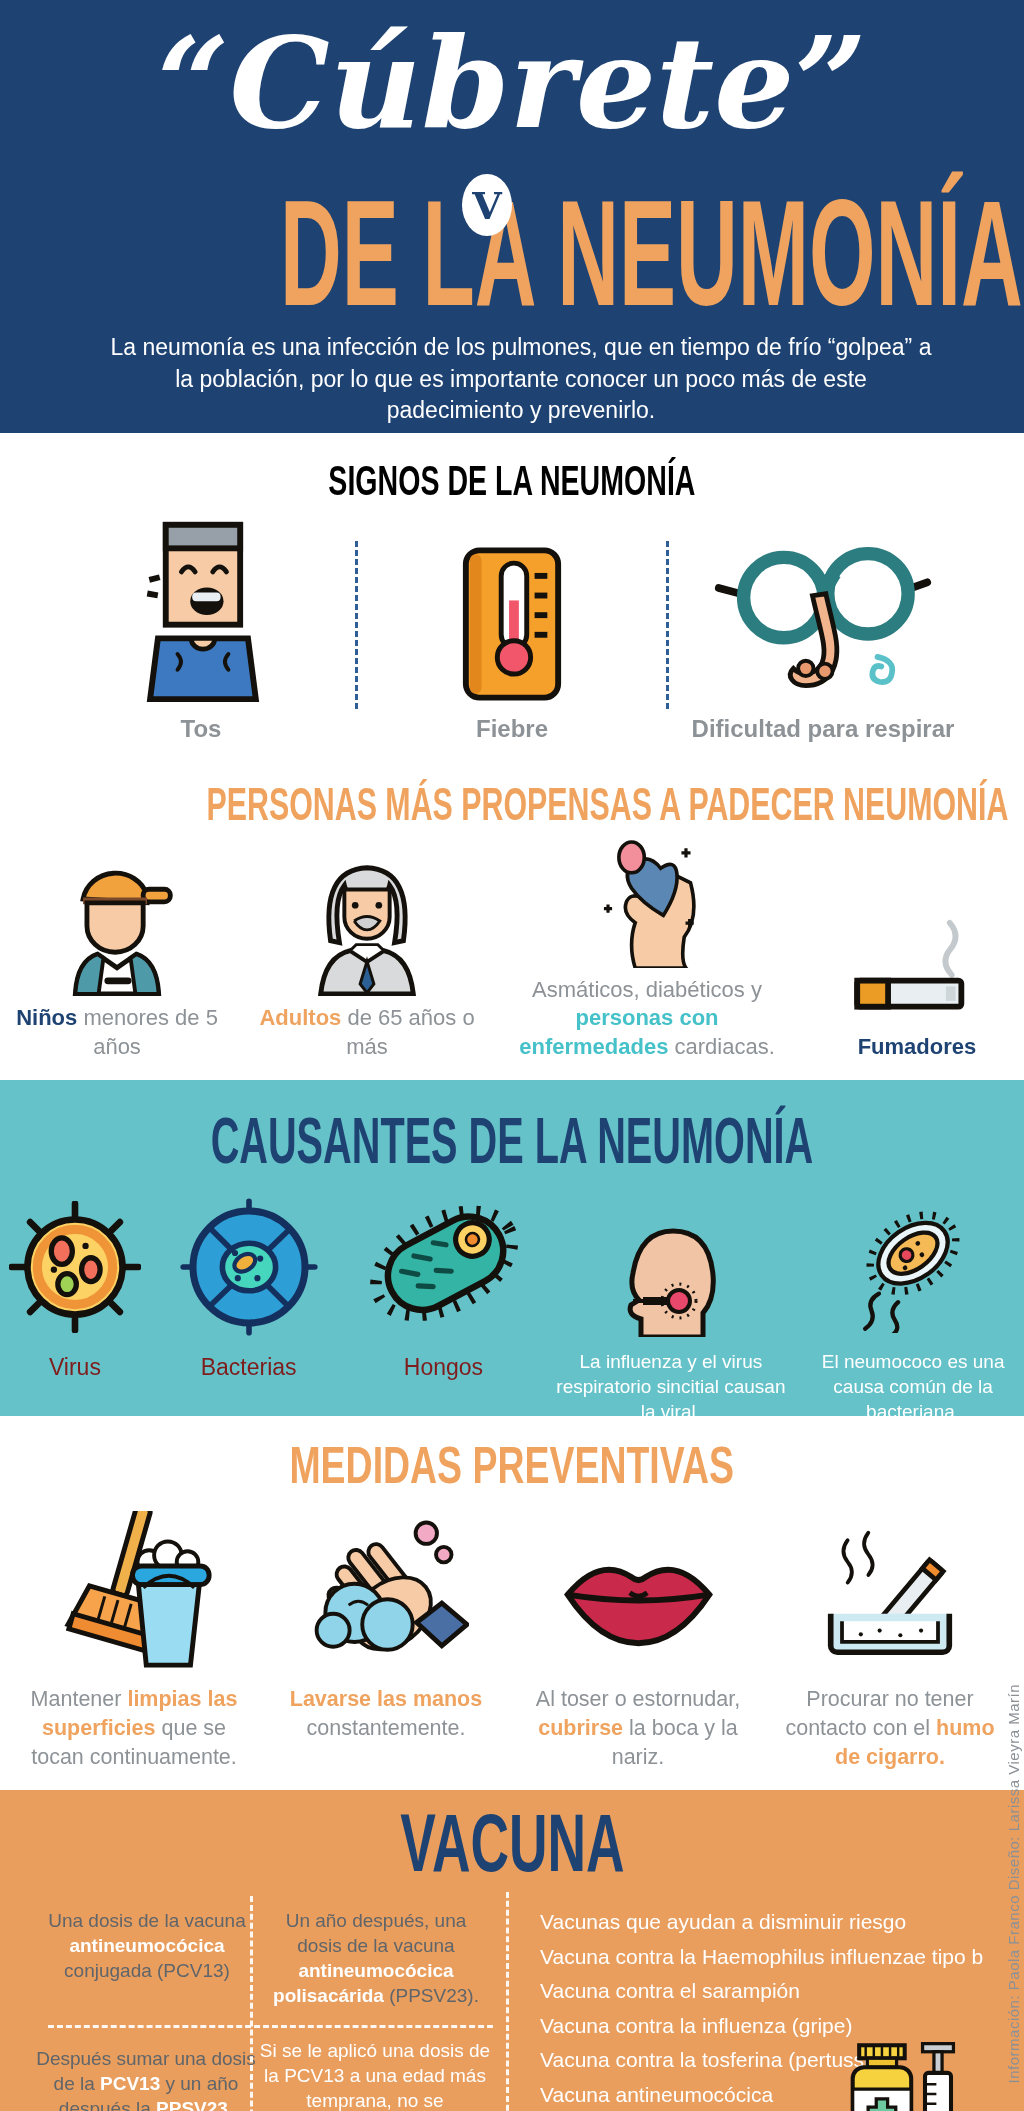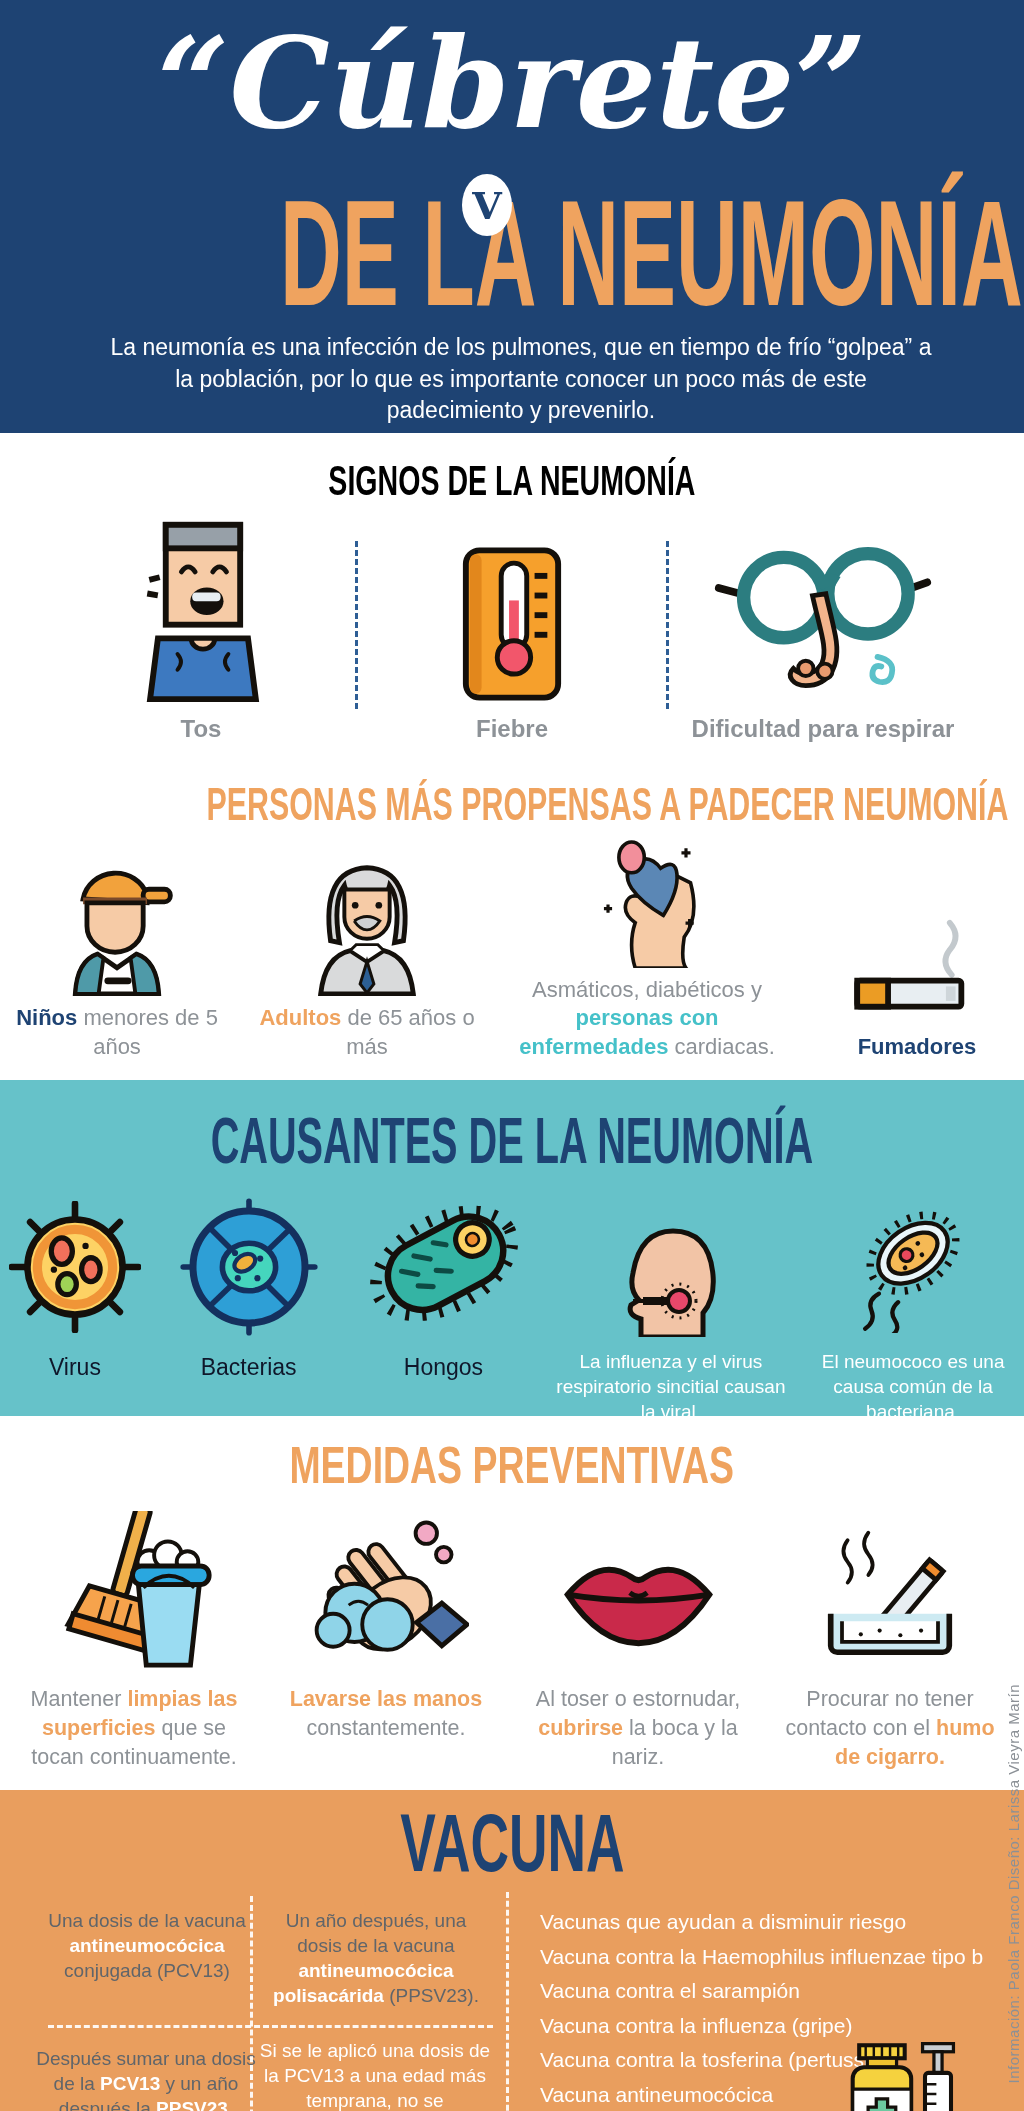--- a/index.html
+++ b/index.html
@@ -32,21 +32,21 @@
   .sec-risk{height:266px;}
   .sec-risk .sec-h{padding-top:10px;font-size:46px;color:#efa35f;}
   .risk-row{display:flex;justify-content:center;align-items:flex-end;gap:16px;margin-top:4px;}
   .risk-col{display:flex;flex-direction:column;align-items:center;justify-content:space-between;}
   .risk-text{font-size:22px;text-align:center;line-height:1.28;margin-top:8px;}
   .sec-causes{height:336px;background:#66c2c9;margin-top:44px;}
   .sec-causes .sec-h{padding-top:28px;font-size:64px;color:#1e4373;}
   .causes-row{display:flex;justify-content:center;align-items:flex-start;gap:14px;margin-top:14px;}
   .c-col{display:flex;flex-direction:column;align-items:center;}
   .icon-slot{height:155px;display:flex;align-items:center;justify-content:center;}
-  .c-label{color:#0f172a;font-size:23px;margin-top:10px;}
+  .c-label{color:#7f1d1d;font-size:23px;margin-top:10px;}
   .c-note{color:#fff;font-size:19px;text-align:center;line-height:1.3;margin-top:6px;}
   .sec-prev{height:374px;border-radius:28px;}
   .sec-prev .sec-h{padding-top:22px;font-size:52px;color:#efa35f;}
   .prev-row{display:flex;justify-content:center;align-items:flex-start;gap:18px;margin-top:12px;}
   .prev-col{width:234px;display:flex;flex-direction:column;align-items:center;}
   .icon-slot2{height:168px;display:flex;align-items:flex-end;justify-content:center;}
   .prev-text{font-size:21.5px;text-align:center;line-height:1.35;margin-top:12px;}
   
   .vax{position:relative;height:378px;background:#e99e5e;}
   .vax .sec-h{padding-top:10px;font-size:82px;color:#1e4373;}

